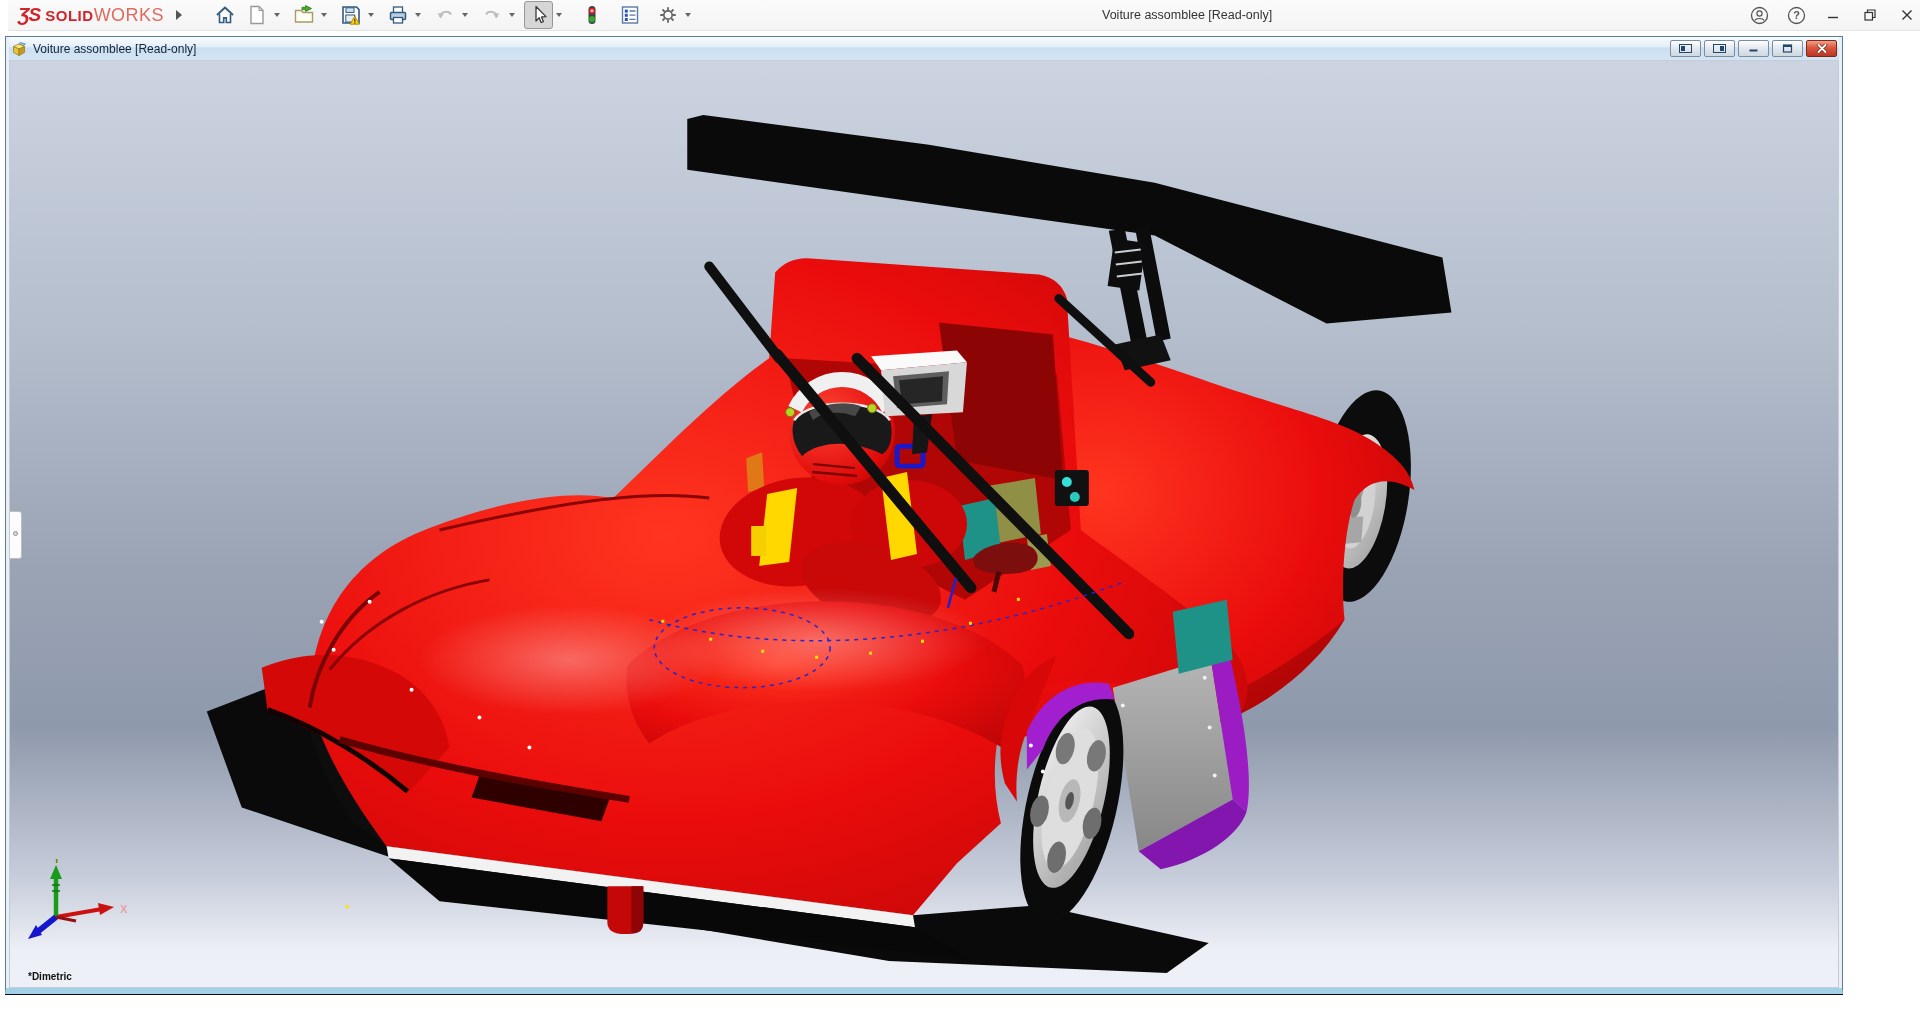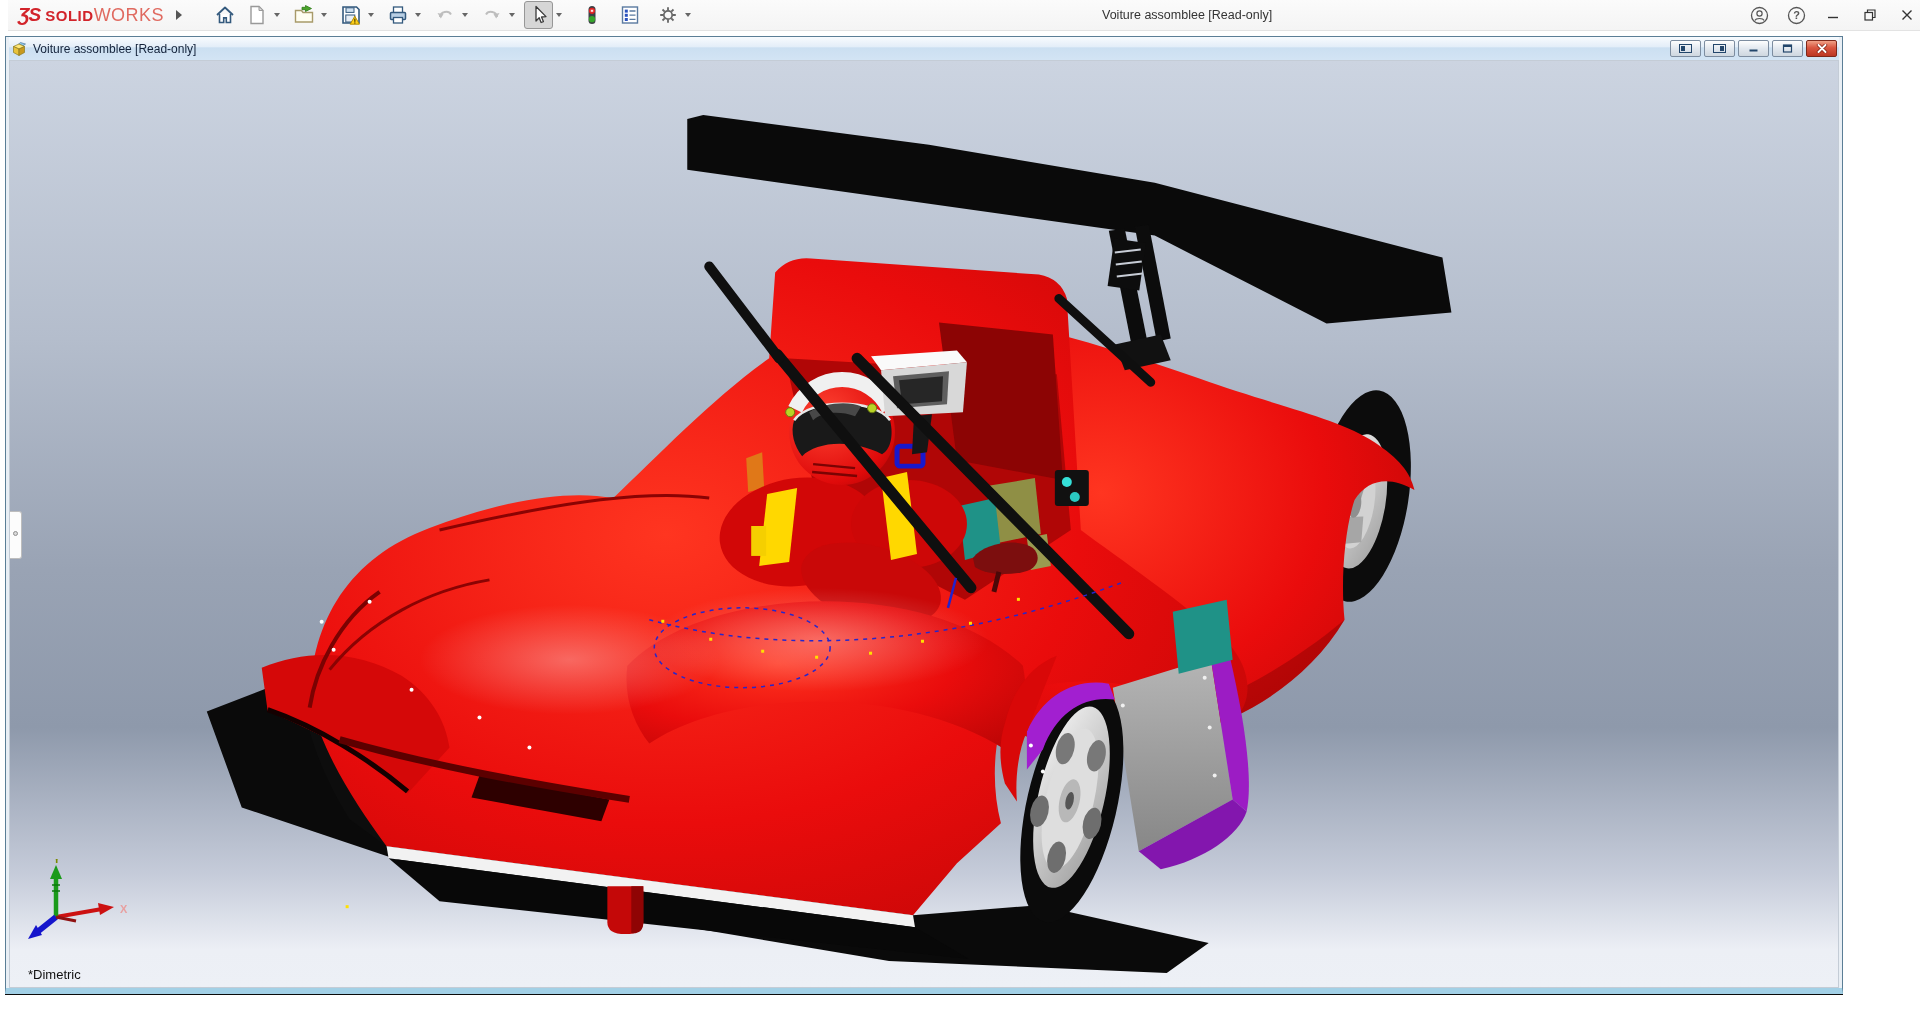--- a/index.html
+++ b/index.html
@@ -41,21 +41,21 @@
 
   
   .viewport{position:relative;height:928px;overflow:hidden;border:1px solid #c4ccd6;box-sizing:border-box;
      background:linear-gradient(180deg,#ccd4e1 0%,#b4bdcc 30%,#99a3b4 55%,#8e99ab 72%,#c6ccda 88%,#eceff5 96%,#edf0f6 100%);}
   .scene{position:absolute;left:0;top:0;width:100%;height:100%;}
   .splitter-tab{position:absolute;left:0;top:450px;width:11px;height:46px;background:#fcfcfc;
      border:1px solid #bdbdbd;border-left:none;border-radius:0 3px 3px 0;}
   .splitter-tab::after{content:"";position:absolute;left:3px;top:19px;width:5px;height:5px;border-radius:50%;
      background:#d8d8d8;border:1px solid #909090;box-sizing:border-box;}
   .triad{position:absolute;left:14px;bottom:32px;}
-  .orientation{position:absolute;left:18px;bottom:5px;font-size:13px;font-weight:normal;color:#111;}
+  .orientation{position:absolute;left:18px;bottom:5px;font-size:10px;font-weight:bold;color:#111;}
 </style>
 </head>
 <body>
 
 <div class="app-bar">
   <div class="logo">
     <span class="mark">ƷS</span>
       <span class="solid">SOLID</span>
       <span class="works">WORKS</span>
   </div>

